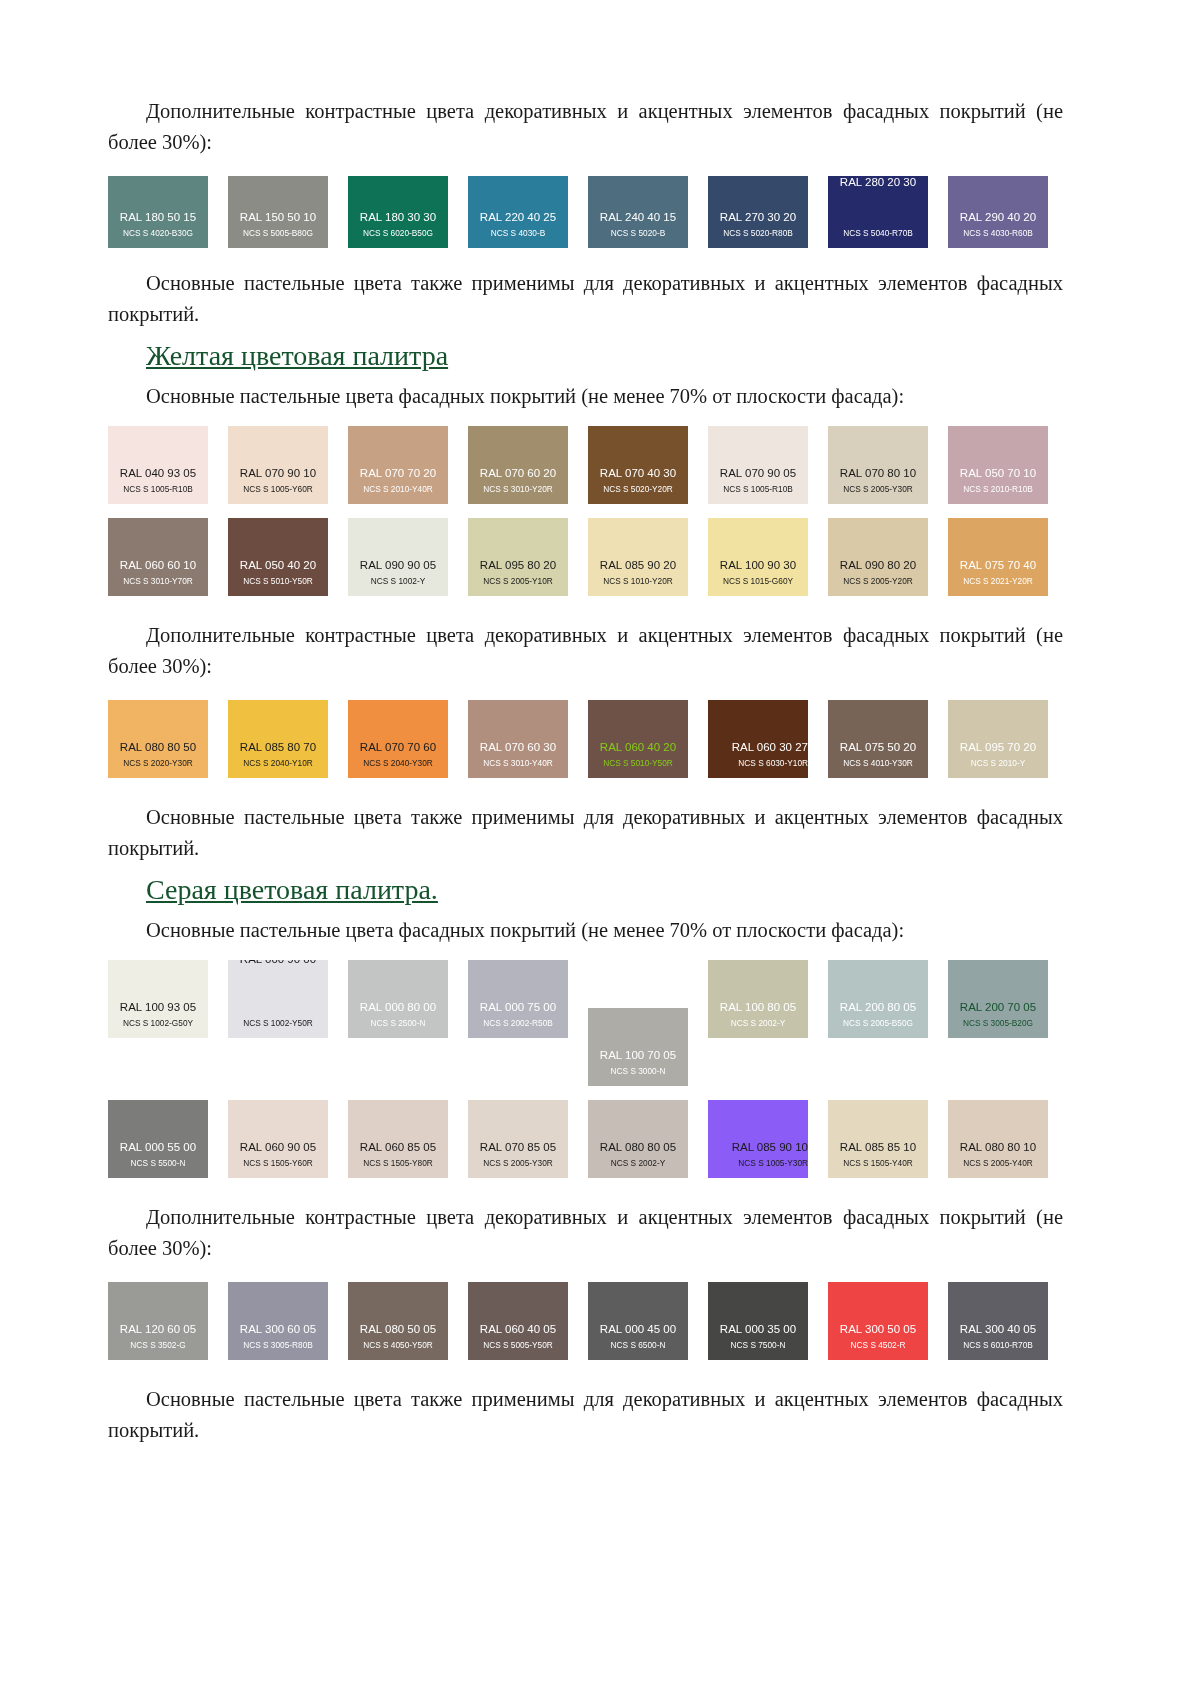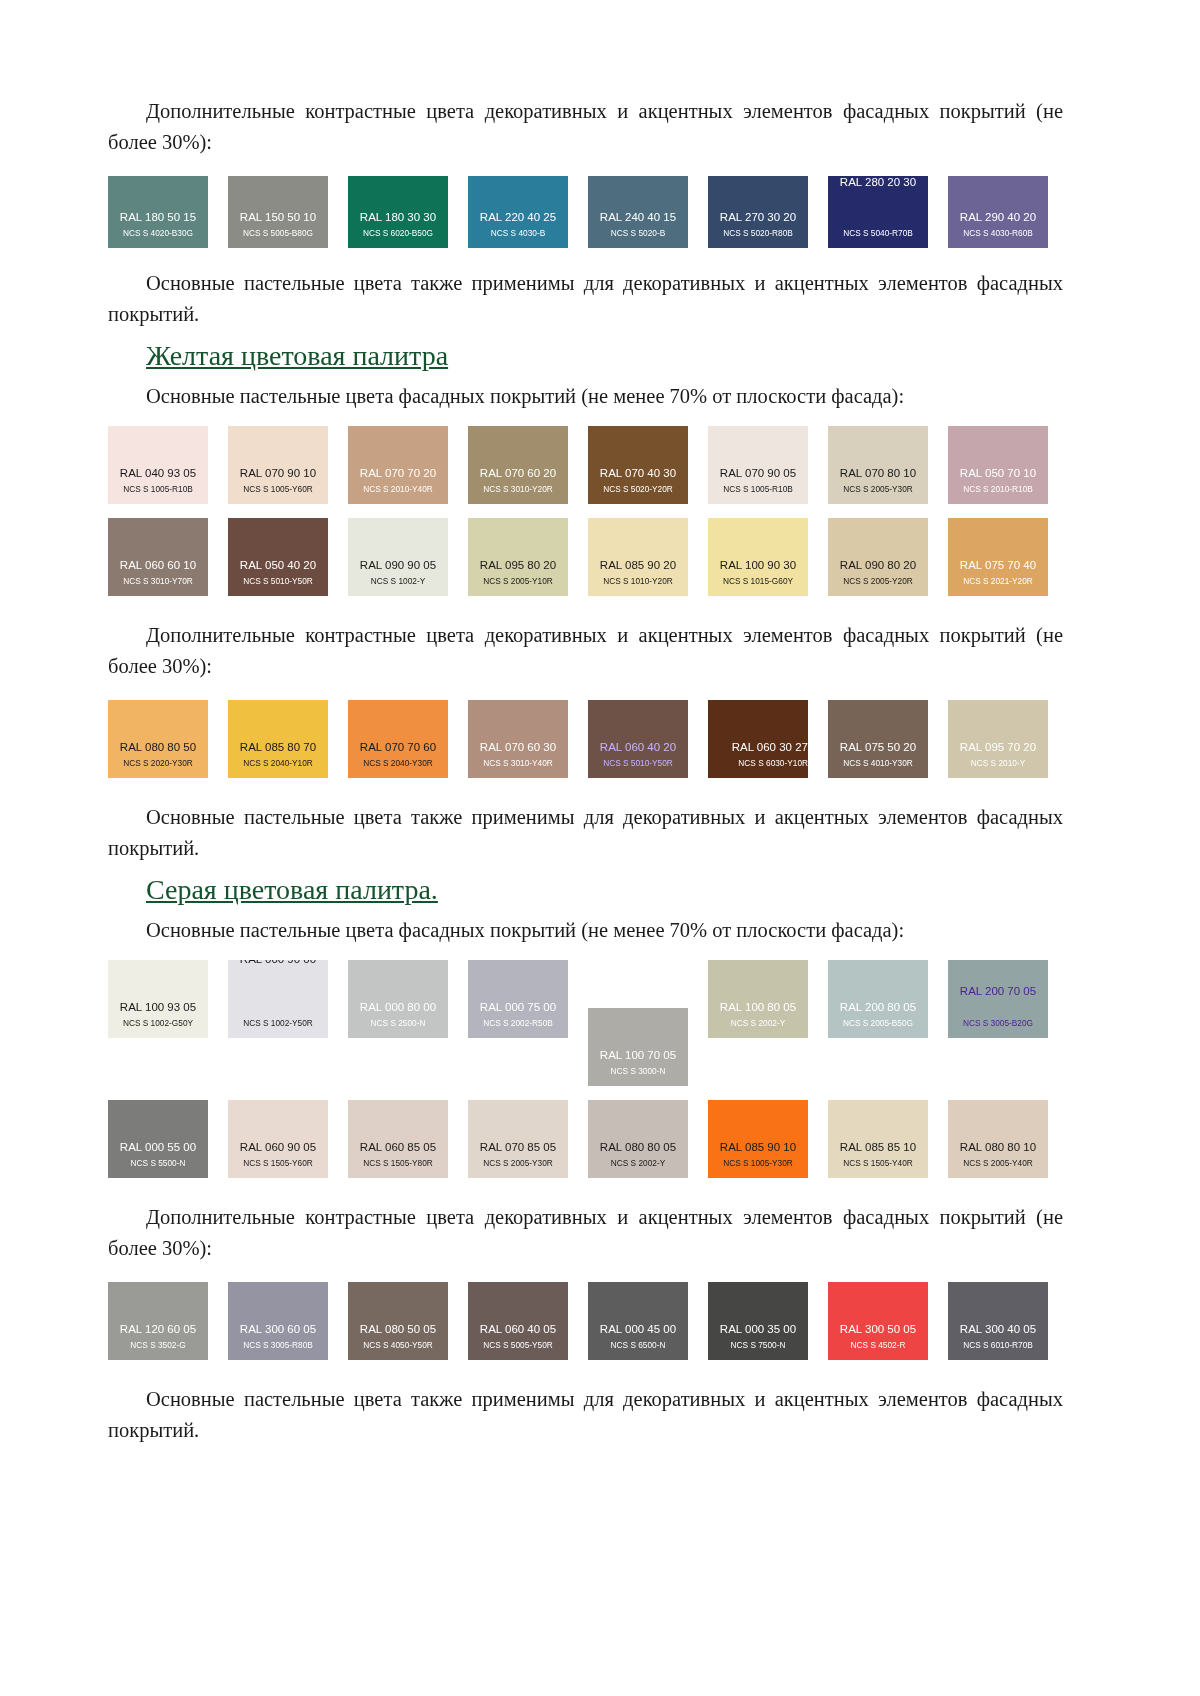--- a/index.html
+++ b/index.html
@@ -233,21 +233,21 @@
           <div class="ncs">NCS S 2040-Y10R</div>
         </div>
         <div class="swatch" style="background: rgb(239, 143, 63); color: rgb(26, 26, 26);">
           <div class="ral">RAL 070 70 60</div>
           <div class="ncs">NCS S 2040-Y30R</div>
         </div>
         <div class="swatch" style="background: rgb(176, 143, 126); color: rgb(255, 255, 255);">
           <div class="ral">RAL 070 60 30</div>
           <div class="ncs">NCS S 3010-Y40R</div>
         </div>
-        <div class="swatch" style="background: rgb(111, 82, 71); color: #c4b5fd;">
+        <div class="swatch" style="background: rgb(111, 82, 71); color: #84cc16;">
           <div class="ral">RAL 060 40 20</div>
           <div class="ncs">NCS S 5010-Y50R</div>
         </div>
         <div class="swatch" style="background: rgb(91, 47, 23); color: rgb(255, 255, 255); align-items: flex-end;">
           <div class="ral">RAL 060 30 27</div>
           <div class="ncs">NCS S 6030-Y10R</div>
         </div>
         <div class="swatch" style="background: rgb(119, 100, 87); color: rgb(255, 255, 255);">
           <div class="ral">RAL 075 50 20</div>
           <div class="ncs">NCS S 4010-Y30R</div>
@@ -292,21 +292,21 @@
           <div class="ncs">NCS S 3000-N</div>
         </div>
         <div class="swatch" style="background: rgb(198, 195, 171); color: rgb(255, 255, 255);">
           <div class="ral">RAL 100 80 05</div>
           <div class="ncs">NCS S 2002-Y</div>
         </div>
         <div class="swatch" style="background: rgb(179, 196, 195); color: rgb(255, 255, 255);">
           <div class="ral">RAL 200 80 05</div>
           <div class="ncs">NCS S 2005-B50G</div>
         </div>
-        <div class="swatch" style="background: rgb(147, 164, 165); color: #4c1d95; gap: 16px;">
+        <div class="swatch" style="background: rgb(147, 164, 165); color: #14532d;">
           <div class="ral">RAL 200 70 05</div>
           <div class="ncs">NCS S 3005-B20G</div>
         </div>
       </div>
     <div class="spacer-14"></div>
     <div class="swatch-row row-tall" id="row-gray-pastel-row2">
         <div class="swatch" style="background: rgb(124, 124, 122); color: rgb(255, 255, 255);">
           <div class="ral">RAL 000 55 00</div>
           <div class="ncs">NCS S 5500-N</div>
         </div>
@@ -319,21 +319,21 @@
           <div class="ncs">NCS S 1505-Y80R</div>
         </div>
         <div class="swatch" style="background: rgb(224, 214, 203); color: rgb(26, 26, 26);">
           <div class="ral">RAL 070 85 05</div>
           <div class="ncs">NCS S 2005-Y30R</div>
         </div>
         <div class="swatch" style="background: rgb(199, 189, 183); color: rgb(26, 26, 26);">
           <div class="ral">RAL 080 80 05</div>
           <div class="ncs">NCS S 2002-Y</div>
         </div>
-        <div class="swatch" style="background: #f97316; color: rgb(26, 26, 26);">
+        <div class="swatch" style="background: #8b5cf6; color: rgb(26, 26, 26); align-items: flex-end;">
           <div class="ral">RAL 085 90 10</div>
           <div class="ncs">NCS S 1005-Y30R</div>
         </div>
         <div class="swatch" style="background: rgb(228, 217, 190); color: rgb(26, 26, 26);">
           <div class="ral">RAL 085 85 10</div>
           <div class="ncs">NCS S 1505-Y40R</div>
         </div>
         <div class="swatch" style="background: rgb(221, 205, 188); color: rgb(26, 26, 26);">
           <div class="ral">RAL 080 80 10</div>
           <div class="ncs">NCS S 2005-Y40R</div>

